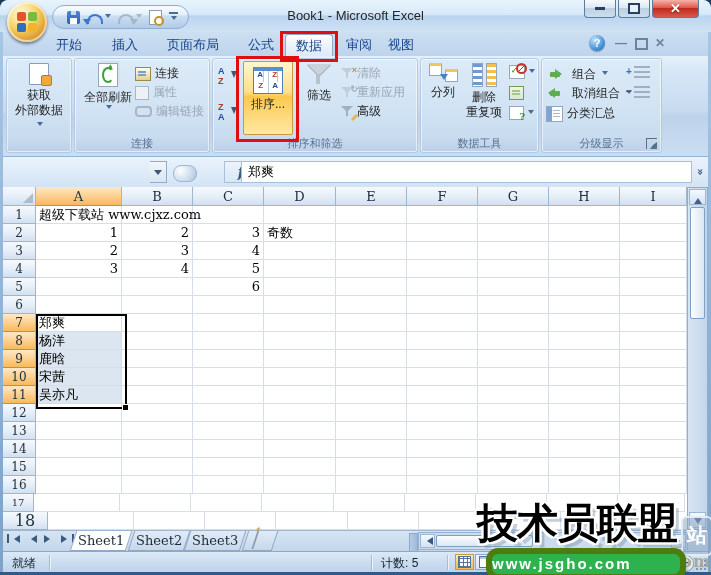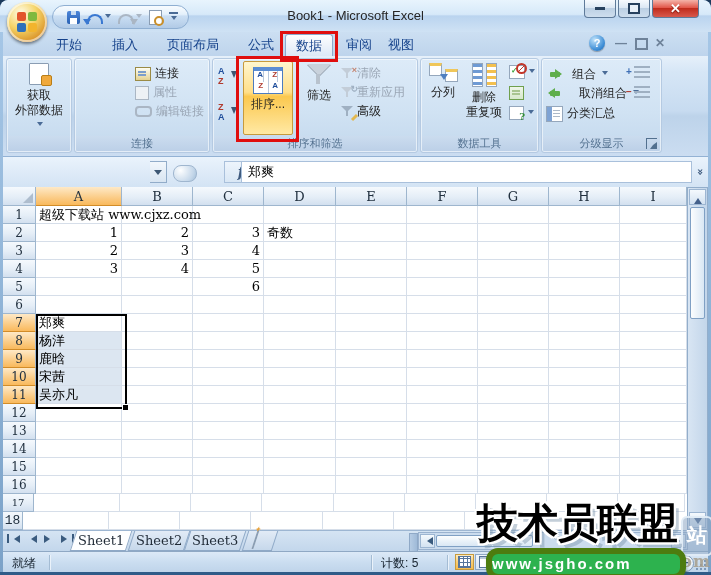--- a/index.html
+++ b/index.html
@@ -255,20 +255,28 @@
     <div class="group" style="left:3px;width:64px">
       <div class="bigbtn" style="left:6px;top:4px;width:52px">
         <span class="i-getext"></span>
         <span>获取</span>
         <span><span>外部数据</span><i class="dd"></i></span>
       </div>
       <div class="gfooter"></div>
     </div>
 
     <div class="group" style="left:71px;width:134px">
+      <div class="bigbtn" style="left:8px;top:4px;width:50px">
+        <span class="i-refresh">
+            <i></i>
+            <b></b>
+          </span>
+        <span>全部刷新</span>
+        <i class="dd"></i>
+      </div>
       <div class="smbtn" style="left:60px;top:6px">
         <span class="i-conn"></span>
         <span>连接</span>
       </div>
       <div class="smbtn dis" style="left:60px;top:25px">
         <span class="i-prop"></span>
         <span>属性</span>
       </div>
       <div class="smbtn dis" style="left:60px;top:44px">
         <span class="i-link"></span>
@@ -370,21 +378,21 @@
     </div>
 
     <div class="group" style="left:538px;width:119px">
       <div class="smbtn" style="left:8px;top:7px">
         <span class="garr r"></span>
         <span style="margin-left:8px">组合</span>
           <i class="dd"></i>
       </div>
       <div class="smbtn" style="left:1px;top:26px">
         <span class="garr l"></span>
-        <span style="margin-left:15px">取消组合</span>
+        <span style="margin-left:8px">取消组合</span>
           <i class="dd"></i>
       </div>
       <div class="smbtn" style="left:4px;top:46px">
         <span class="i-subtotal"></span>
         <span>分类汇总</span>
       </div>
       <div class="tinybtn" style="left:92px;top:7px">
           <span class="i-detail show"></span>
         </div>
       <div class="tinybtn" style="left:92px;top:27px">
@@ -617,21 +625,21 @@
         <div class="cell" style="width: 71px;"></div>
         <div class="cell" style="width: 71px;"></div>
         <div class="cell" style="width: 72px;"></div>
         <div class="cell" style="width: 71px;"></div>
         <div class="cell" style="width: 71px;"></div>
         <div class="cell" style="width: 71px;"></div>
         <div class="cell" style="width: 71px;"></div>
         <div class="cell" style="width: 67px;"></div>
       </div>
       <div class="g-row">
-        <div class="hcell" style="width: 20px; font-size: 13px; font-family: Liberation Mono, monospace;">18</div>
+        <div class="hcell" style="width: 45px; font-size: 16px;">18</div>
         <div class="cell" style="width: 86px;"></div>
         <div class="cell" style="width: 71px;"></div>
         <div class="cell" style="width: 71px;"></div>
         <div class="cell" style="width: 72px;"></div>
         <div class="cell" style="width: 71px;"></div>
         <div class="cell" style="width: 71px;"></div>
         <div class="cell" style="width: 71px;"></div>
         <div class="cell" style="width: 71px;"></div>
         <div class="cell" style="width: 67px;"></div>
       </div>

